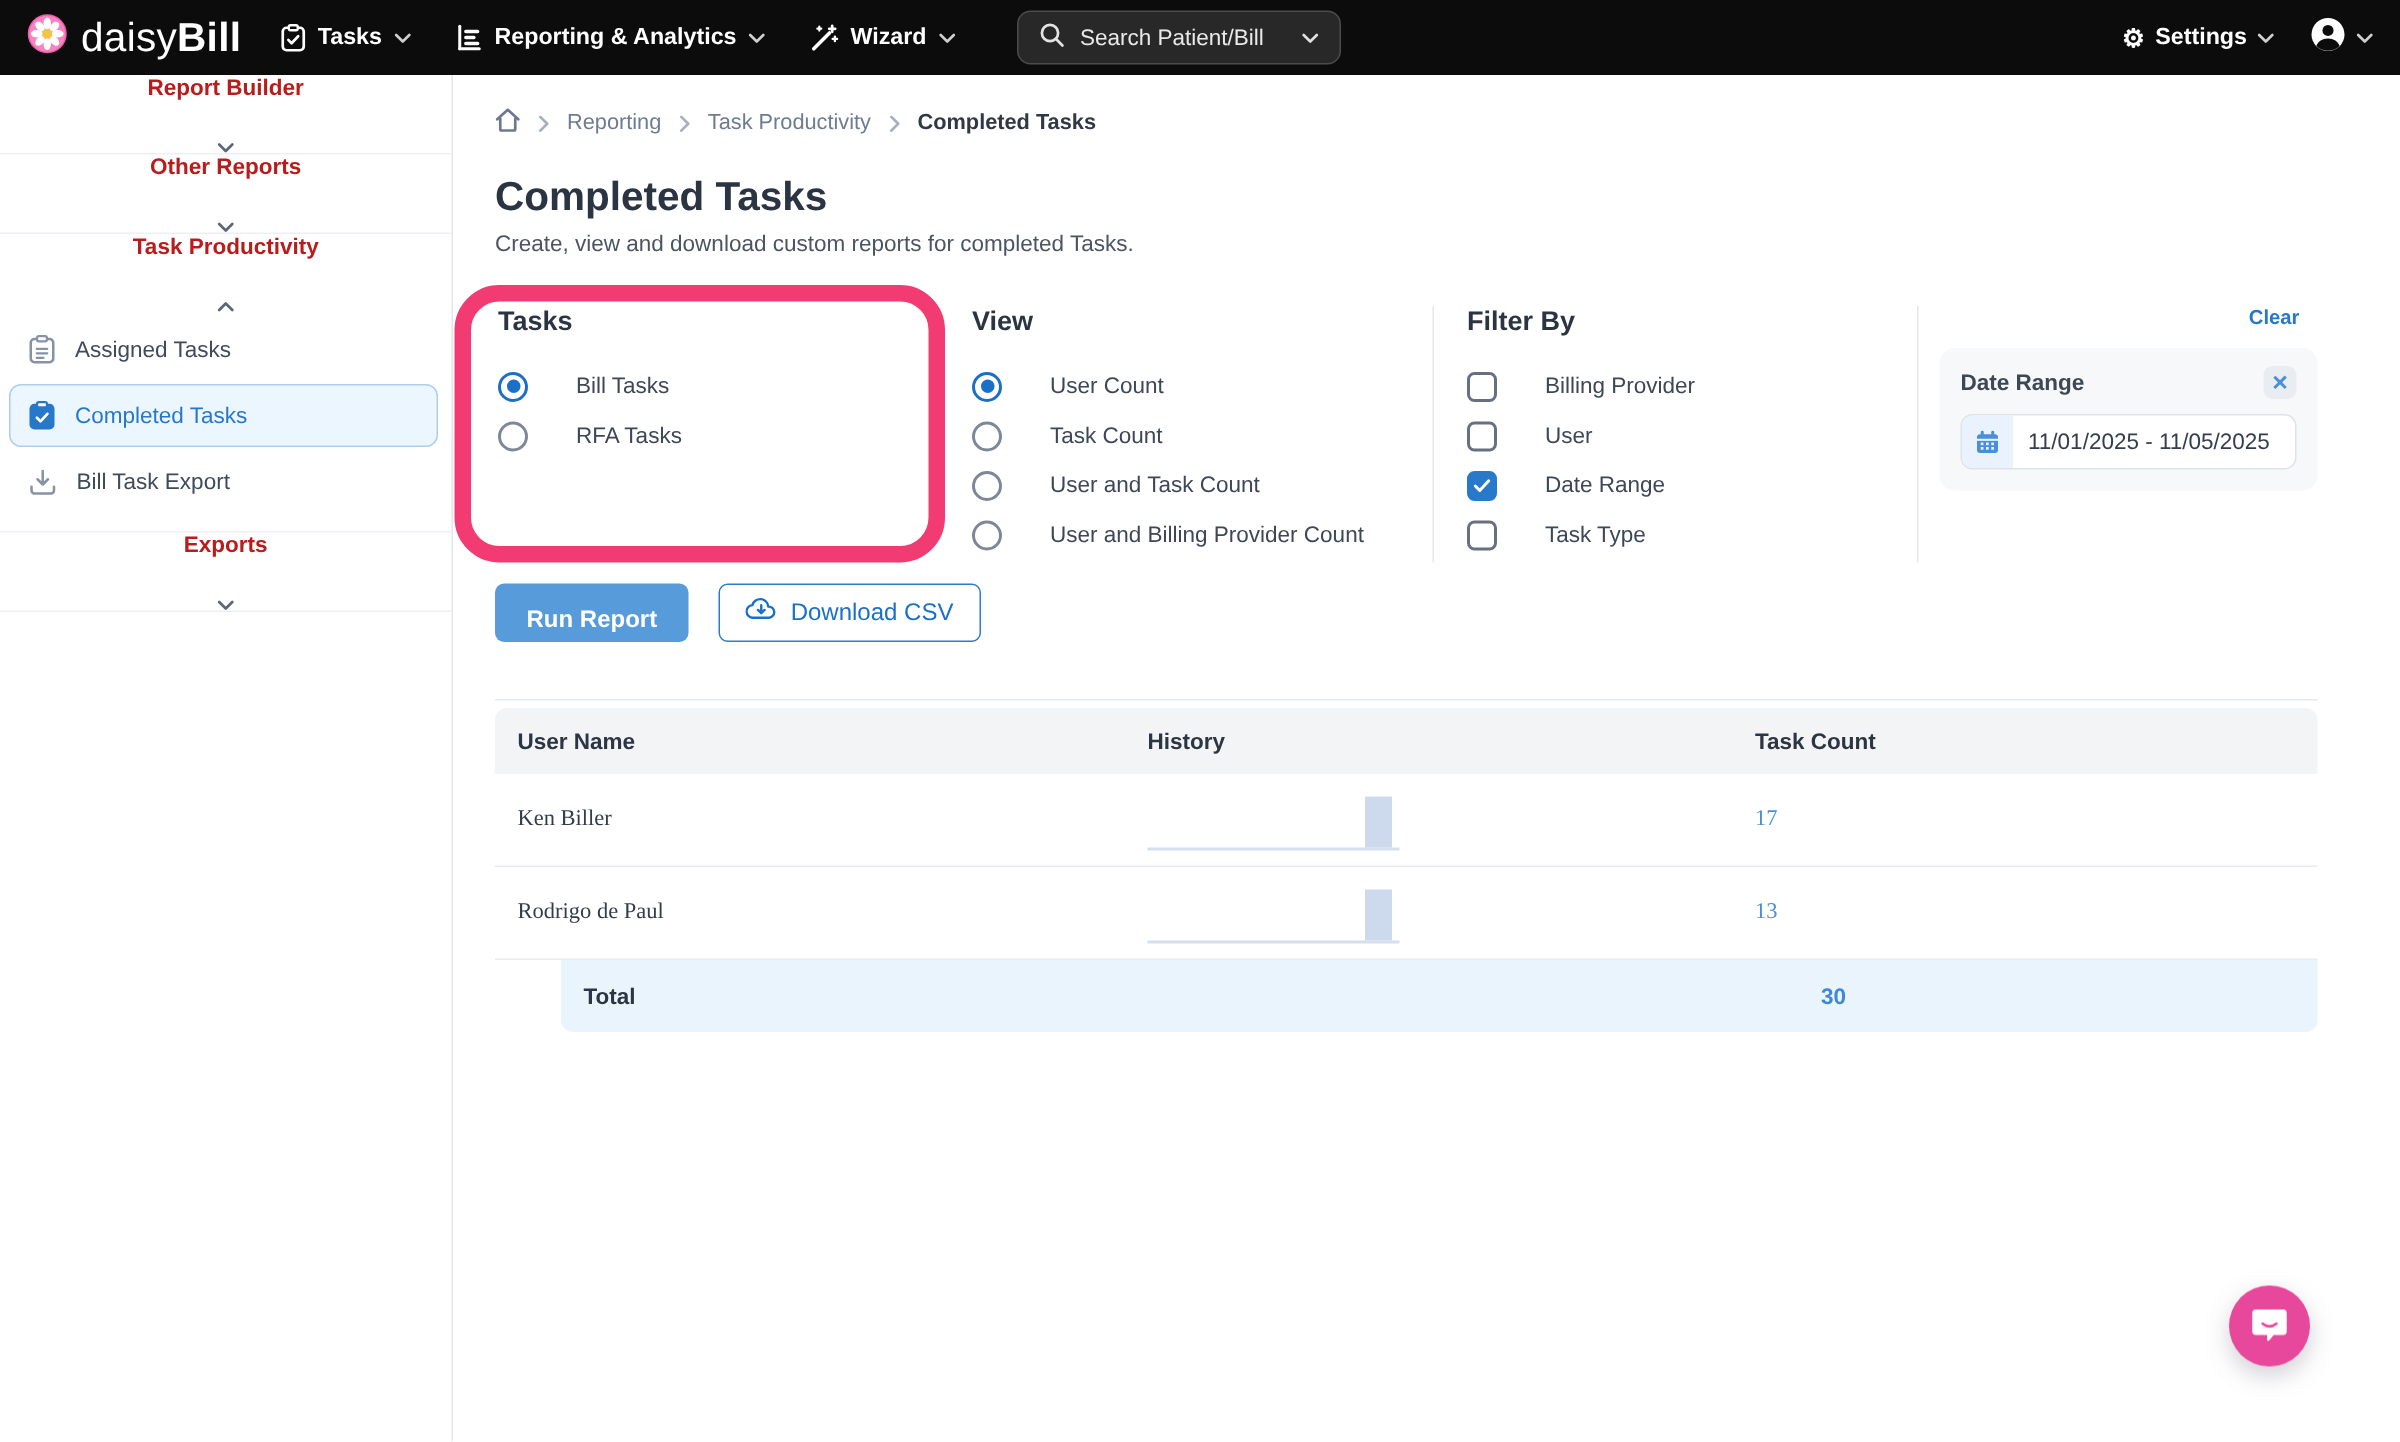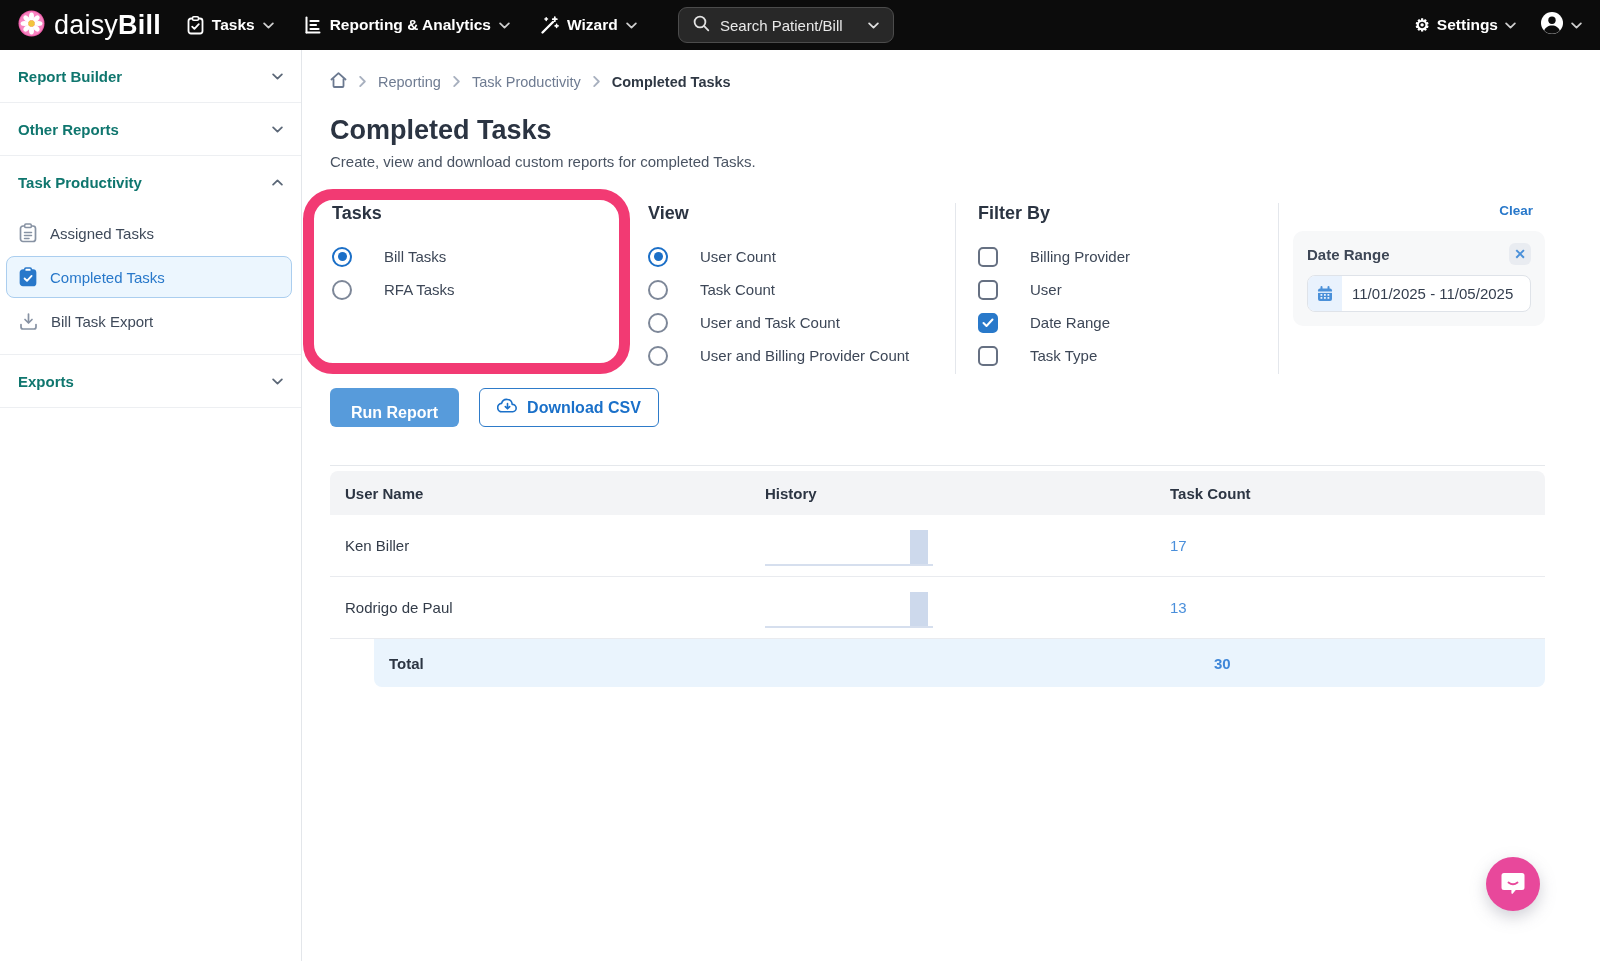--- a/index.html
+++ b/index.html
@@ -27,21 +27,21 @@
   .gear-glyph { font-size:17px; line-height:1; }
   .nav-account { display:flex; align-items:center; gap:7px; cursor:pointer; }
 
   
   .shell { display:flex; height:911px; }
 
   
   .sidebar { width:302px; min-width:302px; border-right:1px solid #e3e6ea; background:#fff; }
   .sb-section { border-bottom:1px solid #edeff2; }
   .sb-header { height:52px; display:flex; align-items:center; justify-content:space-between;
-    padding:0 18px; font-size:15px; font-weight:700; color:#0f766e; cursor:pointer; }
+    padding:0 18px; font-size:15px; font-weight:700; color:#b91c1c; cursor:pointer;flex-direction:column; }
   .sb-header .chev path { stroke:#5b6777; }
   .sb-items { padding:2px 0 10px 0; }
   .sb-item { height:42px; margin:2px 9px 2px 6px; padding:0 12px; display:flex; align-items:center;
     gap:13px; border-radius:8px; border:1px solid transparent; font-size:15px; color:#3f4a5a; cursor:pointer; }
   .sb-item svg { display:block; }
   .sb-item.active { background:#ecf6fe; border-color:#abceef; color:#2878ca; }
 
   
   .main { flex:1; position:relative; padding:22px 55px 0 28px; }
 
@@ -87,30 +87,30 @@
   .date-cal-seg { width:34px; height:100%; background:#e9f2fd; display:flex; align-items:center;
     justify-content:center; flex:0 0 auto; }
   .date-input { border:none; outline:none; background:transparent; font-family:"Liberation Sans",sans-serif;
     font-size:15px; color:#343e4e; padding:0 0 0 10px; width:100%; }
 
   
   .actions { margin-top:14px; display:flex; align-items:center; gap:20px; }
   .btn-run { height:39px; padding:16px 21px; background:#579bdb; border:none; border-radius:6px;
     color:#fff; font-size:16px; font-weight:700; font-family:"Liberation Sans",sans-serif; cursor:pointer; }
   .btn-csv { height:39px; padding:0 17px; background:#fff; border:1px solid #2e7bc9; border-radius:6px;
-    color:#1a70c9; font-size:16px; font-weight:700; font-family:"Liberation Sans",sans-serif;
+    color:#1a70c9; font-size:16px; font-weight:400; font-family:"Liberation Sans",sans-serif;
     display:flex; align-items:center; gap:9px; cursor:pointer; }
 
   
   .table-divider { margin-top:38px; border-top:1px solid #e5e8ec; }
   .report-table { margin-top:5px; }
   .t-grid { display:grid; grid-template-columns:420px 405px 1fr; align-items:center; }
   .t-head { height:44px; background:#f3f4f6; border-radius:8px 8px 0 0; font-size:15px; font-weight:700; color:#2c3543; }
   .t-cell { padding-left:15px; }
-  .t-row { height:62px; border-bottom:1px solid #e9ebef; font-size:15px; color:#333c49; }
+  .t-row { height:62px; border-bottom:1px solid #e9ebef; font-size:15px; color:#333c49;font-family:Liberation Serif, serif; }
   .t-count { color:#4a8fdb; cursor:pointer; }
   .t-total { height:48px; background:#eaf4fd; border-radius:0 0 8px 8px; font-size:15px;margin-left:44px; }
   .t-total .t-label { font-weight:700; color:#2c3543; }
   .t-total .t-count { font-weight:700; color:#3f87d9; }
   .spark { position:relative; width:168px; height:40px; margin-left:15px; }
   .spark .base { position:absolute; left:0; right:0; bottom:0; height:2px; background:#d6dfee; }
   .spark .bar { position:absolute; bottom:2px; left:145px; width:18px; height:34px; background:#cdd9ec; }
 
   
   .chat-fab { position:fixed; right:60px; bottom:50px; width:54px; height:54px; border-radius:50%;

